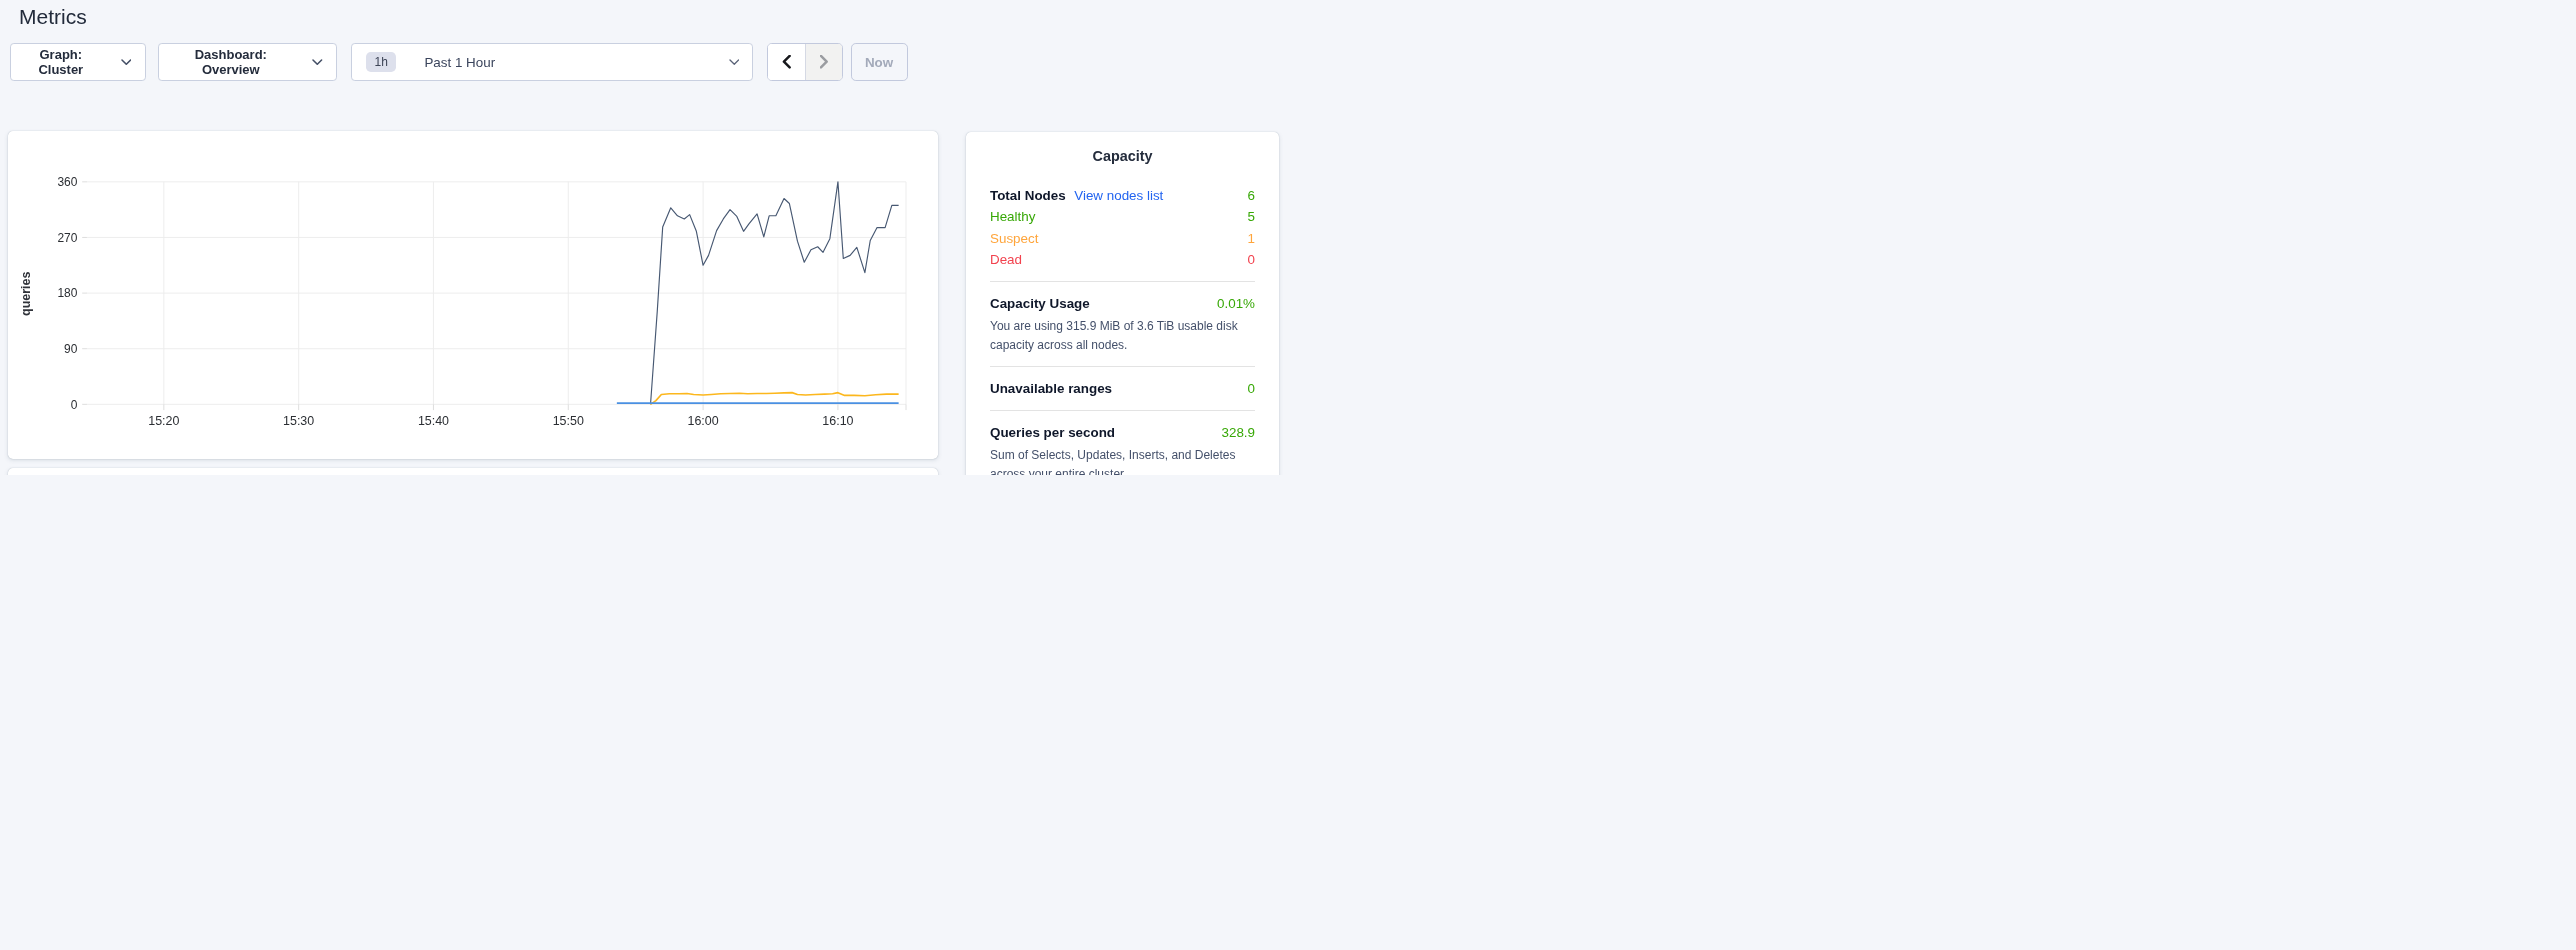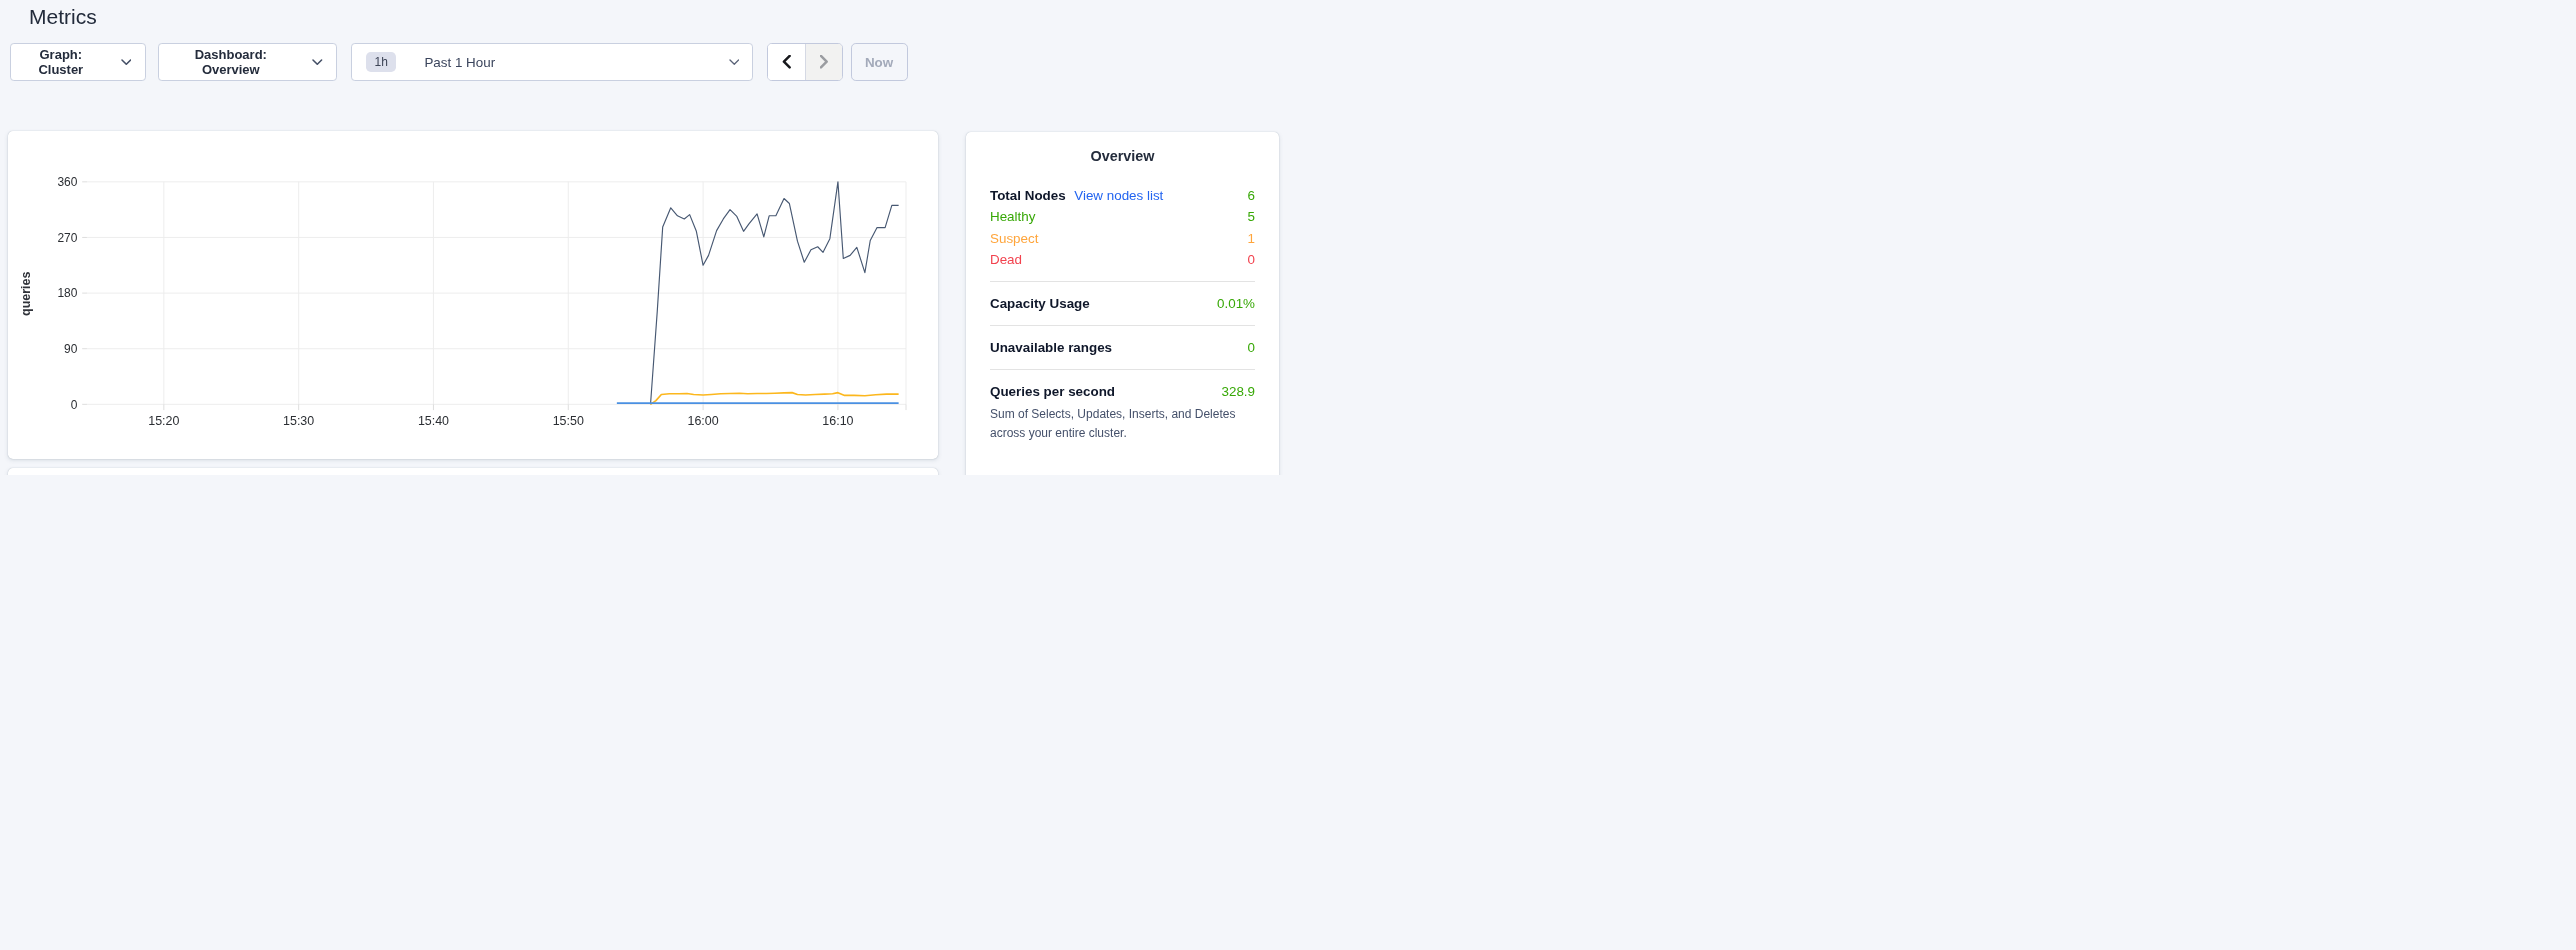--- a/index.html
+++ b/index.html
@@ -7,21 +7,21 @@
   }
   *{box-sizing:border-box}
   html,body{margin:0;padding:0}
   body{
     width:1288px;height:475px;overflow:hidden;background:#f4f6fa;
     font-family:"Liberation Sans","DejaVu Sans",sans-serif;color:#242c3c;
   }
   .page{position:relative;width:1288px;height:475px}
 
   
-  .page-title{position:absolute;left:29px;top:1.9px;margin:0;font-size:21px;font-weight:500;color:#222b3b;line-height:29px}
+  .page-title{position:absolute;left:19px;top:1.9px;margin:0;font-size:21px;font-weight:500;color:#222b3b;line-height:29px}
 
   
   .controls{position:absolute;left:9.6px;top:43px;height:38px;display:flex;align-items:stretch}
   .ctl{background:#fff;border:1px solid #c9d0e0;border-radius:3.8px;cursor:pointer;font-family:inherit}
   .dropdown{display:flex;align-items:center;justify-content:center;gap:23px;font-size:13px;font-weight:700;color:#242c3c;padding:0 13.4px}
   .dd-graph{width:136px;margin-right:12.5px}
   .dd-dash{width:179px;margin-right:14.4px}
   .timepicker{width:402px;display:flex;align-items:center;padding:0 13.4px;margin-right:13.4px}
   .tp-badge{background:#dde0ec;border-radius:4.8px;padding:3.8px 8.6px;font-size:12px;font-weight:400;color:#3d4456;margin-right:28px;line-height:1}
   .tp-label{font-size:13.4px;color:#3a445c}
@@ -156,21 +156,21 @@
         <polyline points="669.6,285.0 676.6,188.3 682.3,100.0 690.7,80.1 697.7,88.4 704.8,91.7 710.4,87.2 717.4,104.6 724.4,140.0 730.1,129.7 738.5,103.9 745.5,91.7 752.5,82.0 759.6,89.1 766.6,104.6 772.2,96.8 780.7,86.5 787.7,110.4 793.3,88.4 800.3,88.4 808.8,70.4 814.4,75.6 822.8,114.9 829.9,136.8 836.9,123.9 843.9,120.7 849.5,126.5 856.6,112.3 865.0,53.0 870.6,132.9 877.7,129.7 884.7,121.3 893.1,147.7 898.7,114.2 905.8,100.7 914.2,100.7 921.2,77.5 928.3,77.5" fill="none" stroke="#475872" stroke-width="1.2" stroke-linejoin="round"></polyline>
         <polyline points="669.6,285.0 675.2,281.1 680.9,274.7 689.3,274.0 699.1,274.0 707.6,273.7 714.6,274.7 724.4,275.3 732.9,274.7 742.7,274.0 752.5,273.7 762.4,273.4 770.8,274.0 780.7,273.7 790.5,273.7 798.9,273.4 808.8,273.1 817.2,272.8 822.8,274.7 831.3,275.3 841.1,274.7 851.0,274.4 859.4,274.0 865.0,272.8 872.0,275.7 881.9,275.7 893.1,276.0 904.4,275.0 915.6,274.4 928.3,274.4" fill="none" stroke="#fcb71d" stroke-width="1.7" stroke-linejoin="round"></polyline>
         <polyline points="634.5,283.7 724.4,283.7 822.8,283.7 928.3,283.7" fill="none" stroke="#4a90e2" stroke-width="1.9" stroke-linejoin="round"></polyline>
       </svg>
     <div class="y-axis-label">queries</div>
   </div>
 
   <div class="card next-card"></div>
 
   <aside class="card summary-card">
-    <h3 class="summary-title">Overview</h3>
+    <h3 class="summary-title">Capacity</h3>
 
     <div class="srow">
       <span class="lbl-strong">Total Nodes</span>
       <a class="link">View nodes list</a>
       <span class="val green">6</span>
     </div>
     <div class="srow">
       <span class="green">Healthy</span>
       <span class="val green">5</span>
     </div>
@@ -182,20 +182,21 @@
       <span class="red">Dead</span>
       <span class="val red">0</span>
     </div>
 
     <hr class="sep">
 
     <div class="srow">
       <span class="lbl-strong">Capacity Usage</span>
       <span class="val green">0.01%</span>
     </div>
+    <p class="caption">You are using 315.9 MiB of 3.6 TiB usable disk capacity across all nodes.</p>
 
     <hr class="sep">
 
     <div class="srow">
       <span class="lbl-strong">Unavailable ranges</span>
       <span class="val green">0</span>
     </div>
 
     <hr class="sep">
 

